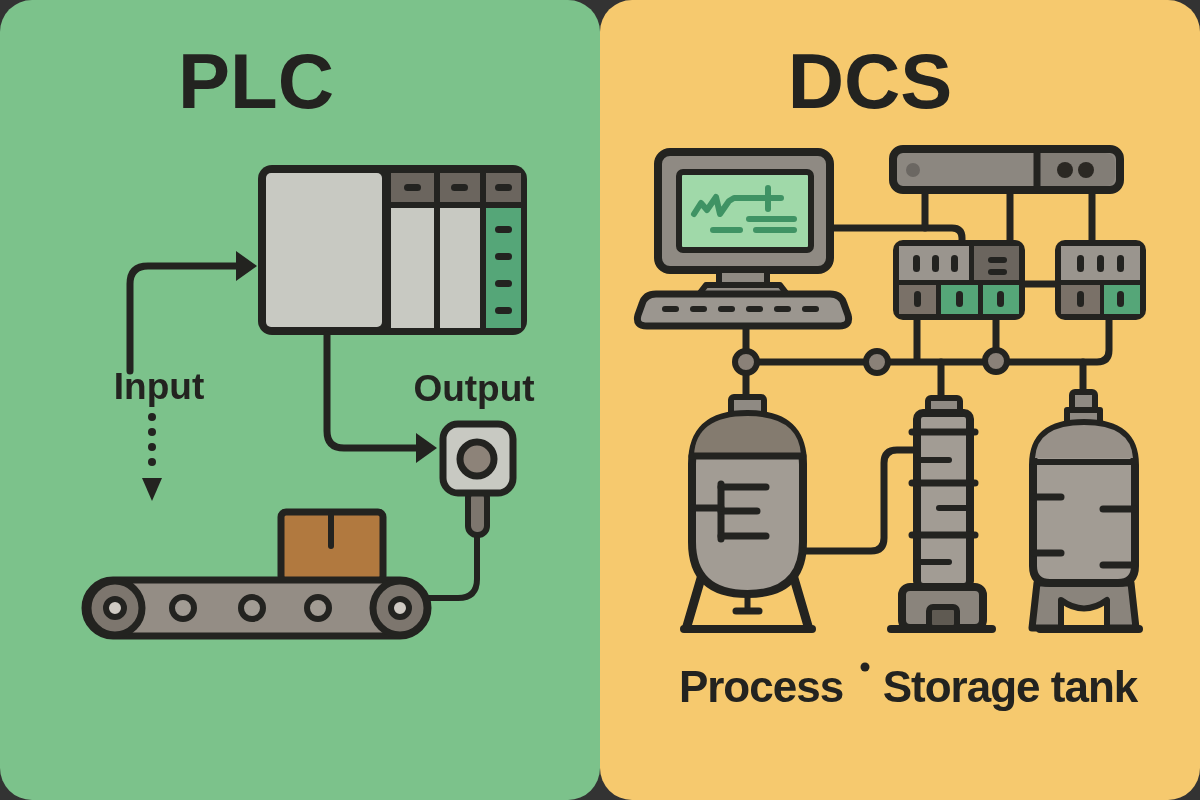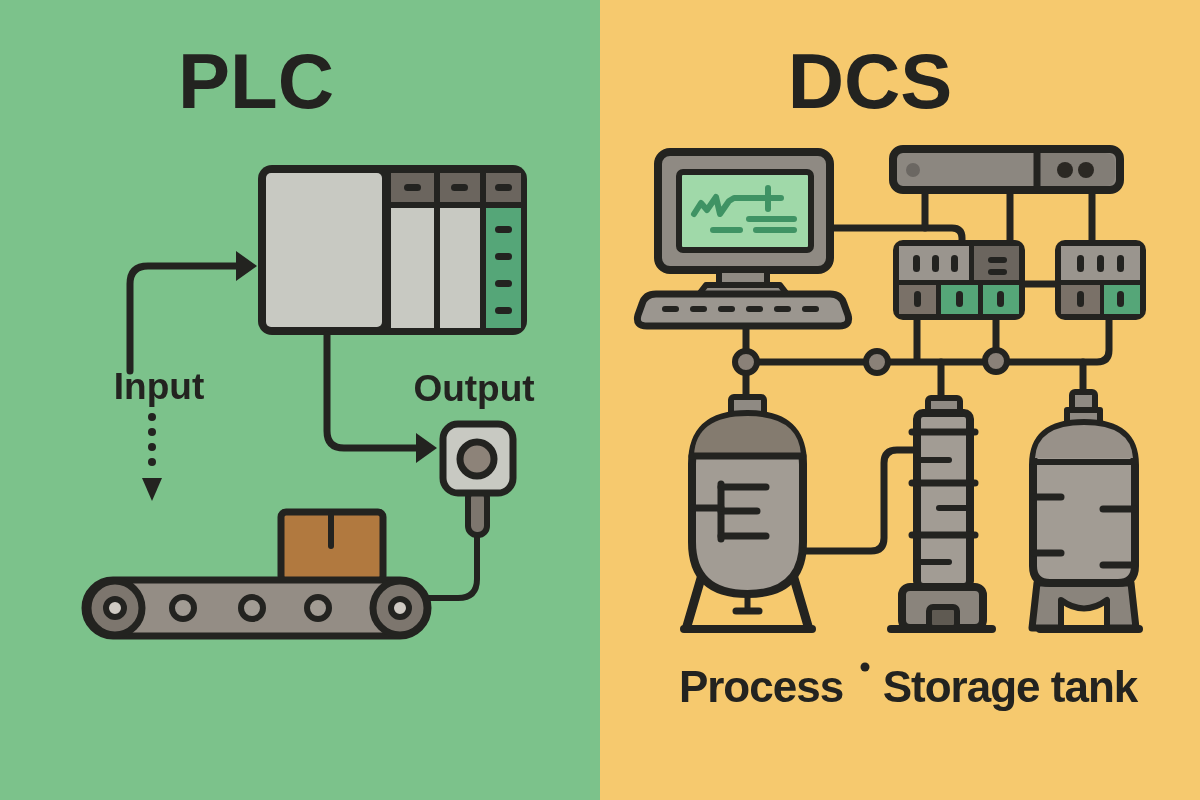--- a/index.html
+++ b/index.html
@@ -1,17 +1,17 @@
 <!DOCTYPE html>
 <html style="--ink: #232320; --green-bg: #7cc28b; --yellow-bg: #f6c96e; --light-gray: #c8c9c2; --mid-gray: #9a958e; --frame-gray: #8f8a83; --dark-taupe: #6b655e; --cell-taupe: #7a7168; --module-green: #55a678; --screen-green: #a0d9a9; --trend-green: #3f9364; --tank-gray: #a29c94; --tank-dome: #847b6f; --dome-light: #989189; --base-gray: #8a847c; --door-gray: #5f5a52; --belt-gray: #948d85; --pulley-gray: #7d766e; --roller-hole: #cfcac3; --box-brown: #b1793f; --node-gray: #8a8178; --server-gray: #8c8780; --server-dark: #827d76; --keyboard-gray: #9b968f; --plug-hole: #8d8379; --dot-dark: #2b2823; --dot-gray: #6b6762;"><head>
 <meta charset="utf-8">
 <style>
   html,body{margin:0;padding:0;background:#333;}
   .stage{width:1200px;height:800px;display:flex;overflow:hidden;}
-  .panel{width:652px;height:800px;position:relative;}
+  .panel{width:652px;height:800px;position:relative;border-radius:32px;}
   .panel.left{background:var(--green-bg);}
   .panel.right{background:var(--yellow-bg);}
   svg{display:block;width:600px;height:800px;}
   .ink{fill:var(--ink);}
   .ln{fill:none;stroke:var(--ink);stroke-linecap:round;stroke-linejoin:round;}
   .ol{stroke:var(--ink);stroke-linejoin:round;}
   .trend path,.trend polyline{fill:none;stroke:var(--trend-green);stroke-width:6;stroke-linecap:round;stroke-linejoin:round;}
   .f-lightgray{fill:var(--light-gray);} .f-mid{fill:var(--mid-gray);}
   .f-frame{fill:var(--frame-gray);} .f-darktaupe{fill:var(--dark-taupe);}
   .f-cell{fill:var(--cell-taupe);} .f-green{fill:var(--module-green);}

